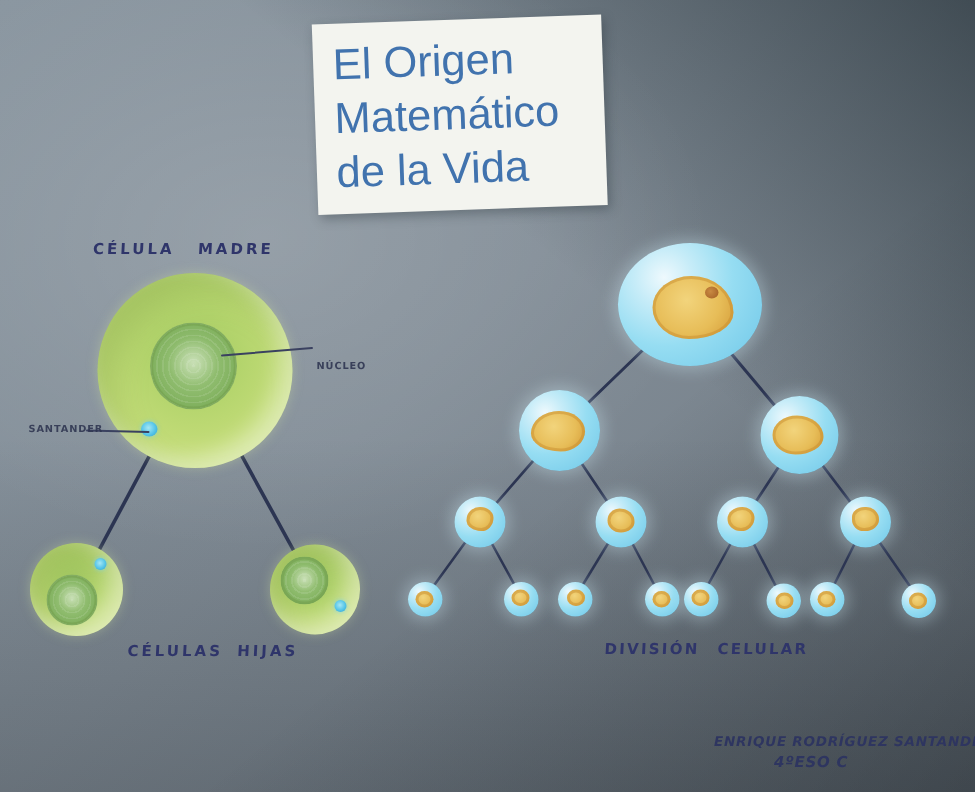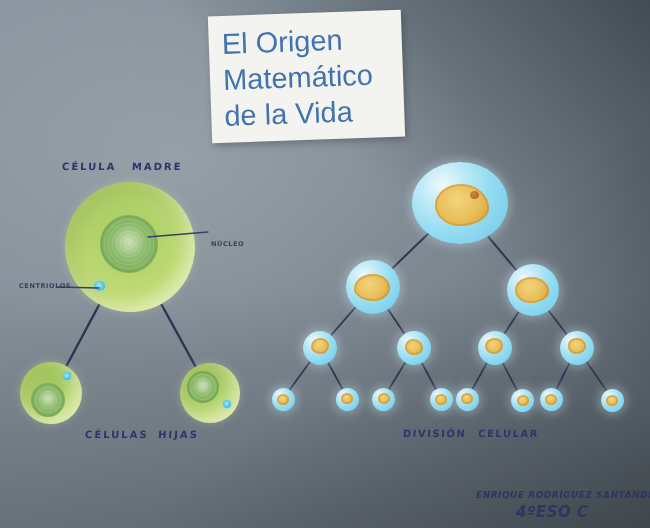--- a/index.html
+++ b/index.html
@@ -108,21 +108,21 @@
   </div>
 
   <div class="hand-label" style="left:62px;top:161px;word-spacing:10px;">CÉLULA MADRE</div>
 
   <div class="cell-green" style="left:65px;top:182px;width:130px;height:130px;">
     <div class="nucleus-green" style="left:35px;top:33px;width:58px;height:58px;"></div>
     <div class="centriole-dot" style="left:29px;top:99px;width:11px;height:10px;"></div>
   </div>
 
   <div class="tiny-label" style="left:211px;top:240px;">NÚCLEO</div>
-  <div class="tiny-label" style="left:19px;top:282px;">CENTRIOLOS</div>
+  <div class="tiny-label" style="left:19px;top:282px;">SANTANDER</div>
 
   <svg id="leaders" class="overlay" width="650" height="528">
     <line x1="148" y1="237" x2="208" y2="232"></line>
     <line x1="58" y1="287" x2="99" y2="288"></line>
   </svg>
 
   <div class="cell-green" style="left:20px;top:362px;width:62px;height:62px;">
     <div class="nucleus-green" style="left:11px;top:21px;width:34px;height:34px;"></div>
     <div class="centriole-dot" style="left:43px;top:10px;width:8px;height:8px;"></div>
   </div>
@@ -179,15 +179,15 @@
   <div class="cell-blue" style="left:540px;top:388px;width:23px;height:23px;">
     <div class="nucleus-yellow" style="left:5px;top:6px;width:12px;height:11px;border-radius:50%;"></div>
   </div>
   <div class="cell-blue" style="left:601px;top:389px;width:23px;height:23px;">
     <div class="nucleus-yellow" style="left:5px;top:6px;width:12px;height:11px;border-radius:50%;"></div>
   </div>
 
   <div class="hand-label" style="left:403px;top:428px;letter-spacing:1.5px;word-spacing:7px;">DIVISIÓN CELULAR</div>
 
   <div class="signature" style="left:476px;top:490px;font-size:9px;">ENRIQUE RODRÍGUEZ SANTANDER</div>
-  <div class="signature" style="left:516px;top:503px;font-size:15px;">4ºESO C</div>
+  <div class="signature" style="left:516px;top:503px;font-size:10px;">4ºESO C</div>
 
 </div>
 
 </body></html>

